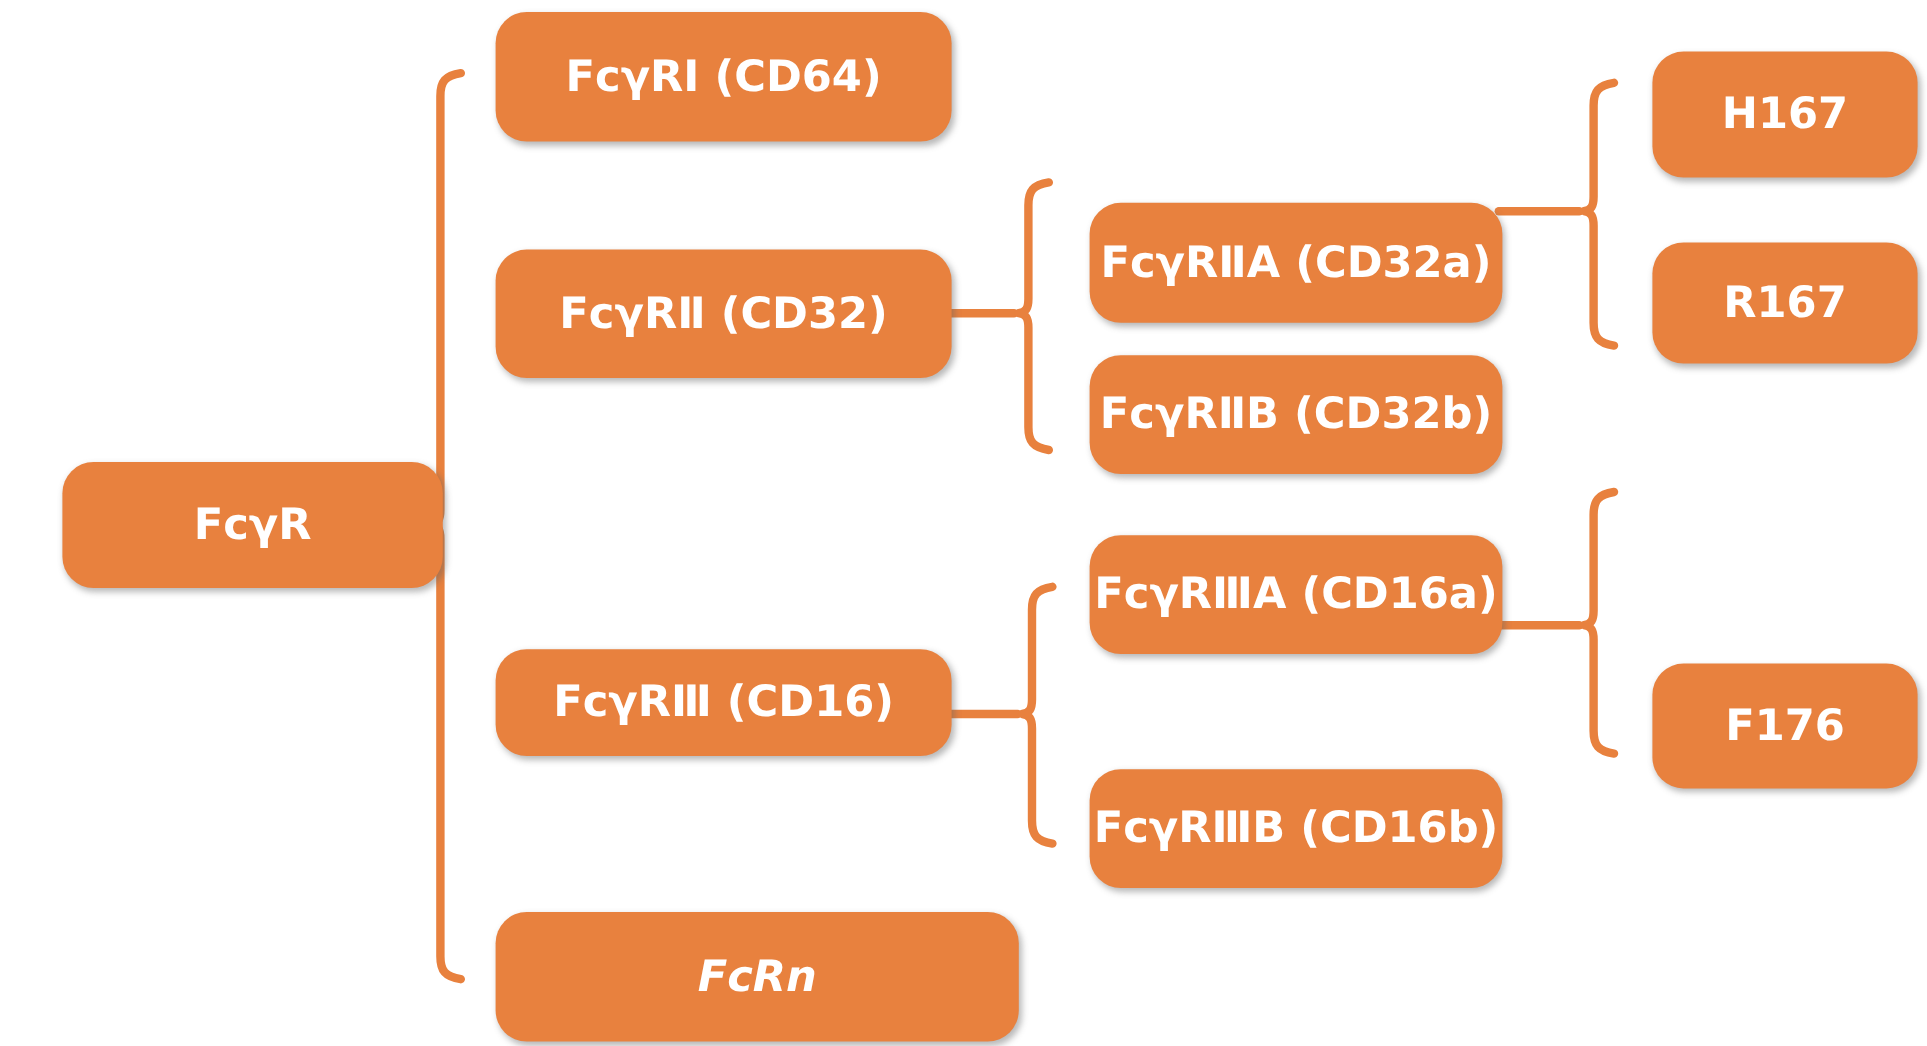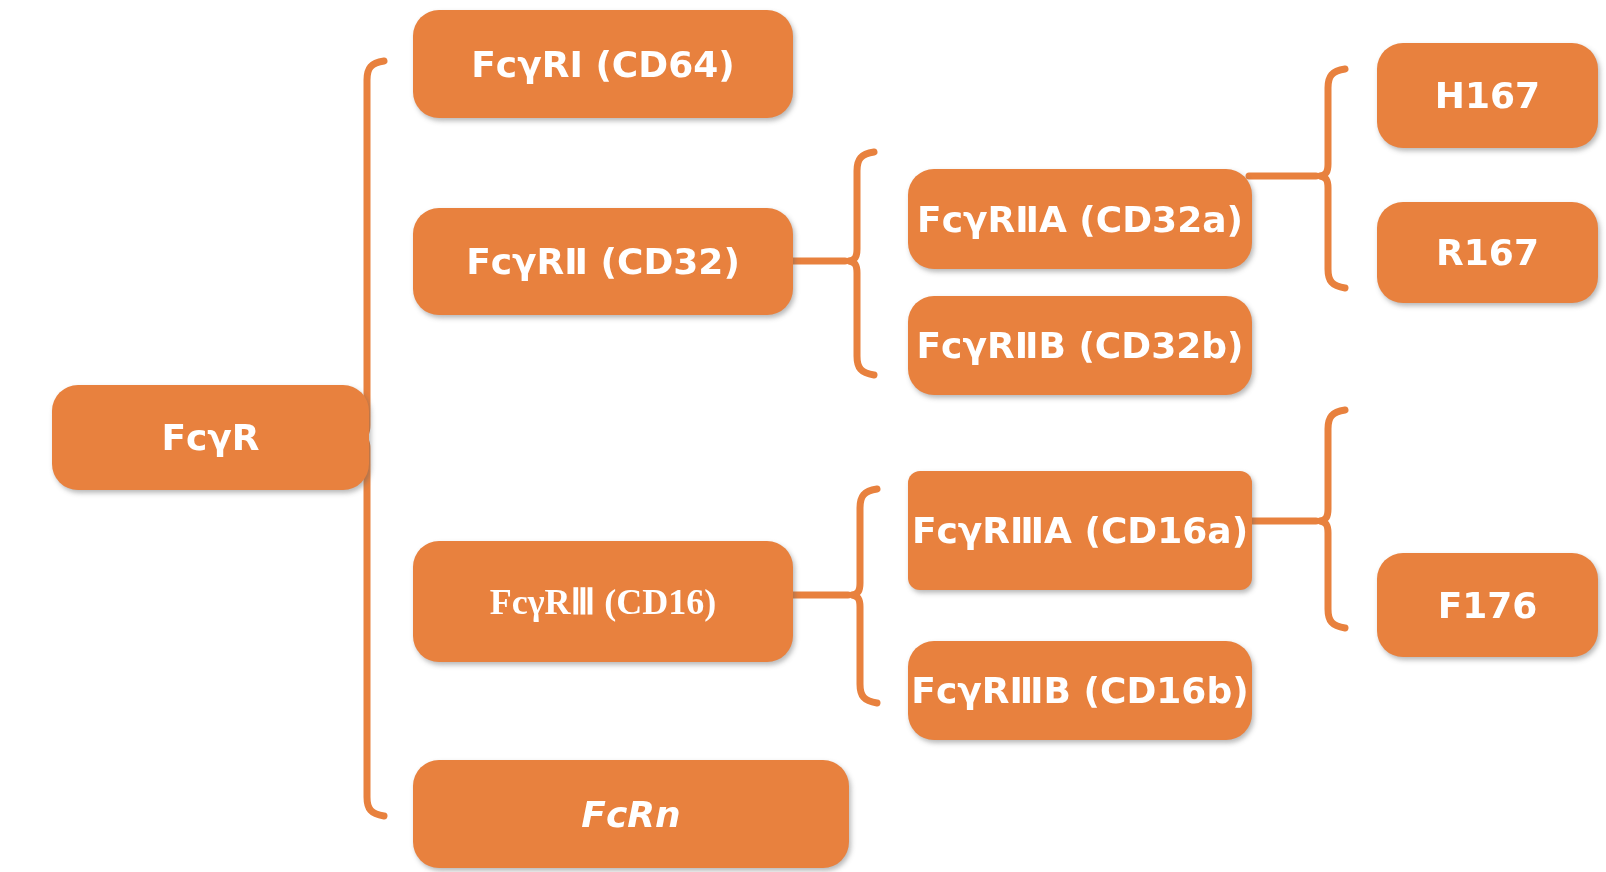--- a/index.html
+++ b/index.html
@@ -62,34 +62,34 @@
   <div class="node" style="left:8px; top:385px; width:317px; height:105px;margin-left:44px;">
     <span>FcγR</span>
   </div>
 
   <div class="node" style="left:413px; top:10px; width:380px; height:108px;">
     <span>FcγRⅠ (CD64)</span>
   </div>
   <div class="node" style="left:413px; top:208px; width:380px; height:107px;">
     <span>FcγRⅡ (CD32)</span>
   </div>
-  <div class="node" style="left:413px; top:541px; width:380px; height:121px;font-family:Liberation Serif, serif;">
+  <div class="node" style="left:413px; top:541px; width:380px; height:89px;">
     <span>FcγRⅢ (CD16)</span>
   </div>
   <div class="node" style="left:413px; top:760px; width:436px; height:108px;font-style:italic;">
     <span>FcRn</span>
   </div>
 
   <div class="node" style="left:908px; top:125px; width:344px; height:100px;margin-top:44px;">
     <span>FcγRⅡA (CD32a)</span>
   </div>
   <div class="node" style="left:908px; top:296px; width:344px; height:99px;">
     <span>FcγRⅡB (CD32b)</span>
   </div>
-  <div class="node" style="left:908px; top:471px; width:344px; height:119px;border-radius:12px;">
+  <div class="node" style="left:908px; top:446px; width:344px; height:99px;">
     <span>FcγRⅢA (CD16a)</span>
   </div>
   <div class="node" style="left:908px; top:641px; width:344px; height:99px;text-align:right;">
     <span>FcγRⅢB (CD16b)</span>
   </div>
 
   <div class="node" style="left:1377px; top:43px; width:221px; height:105px;">
     <span>H167</span>
   </div>
   <div class="node" style="left:1377px; top:202px; width:221px; height:101px;">

